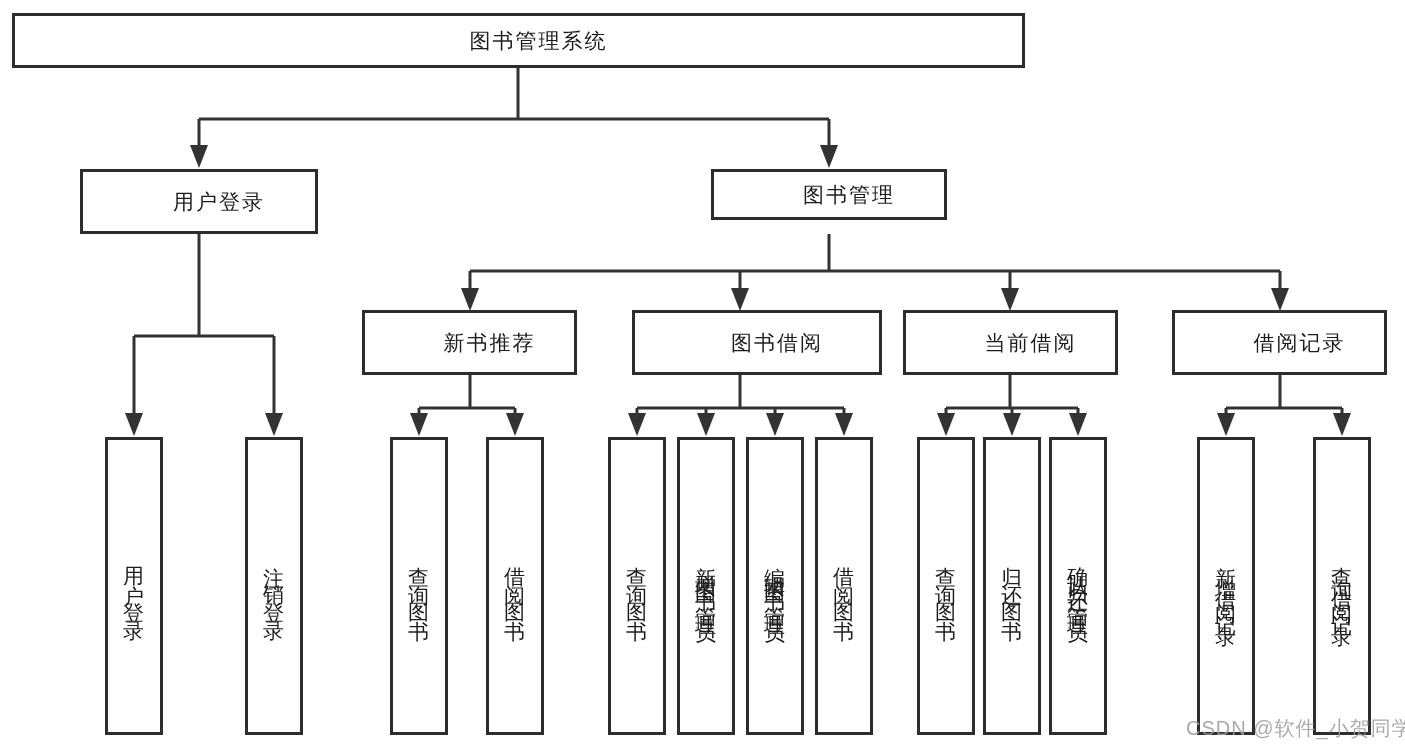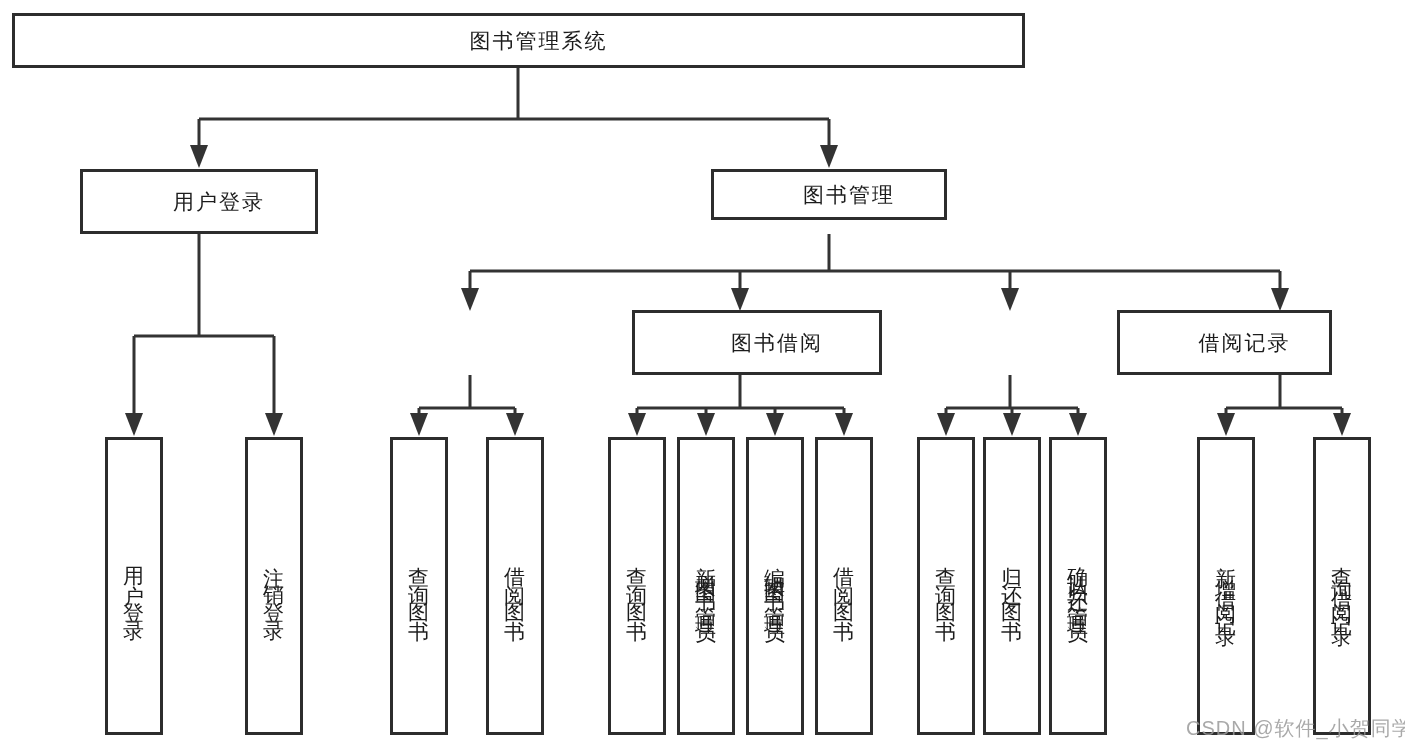--- a/index.html
+++ b/index.html
@@ -125,24 +125,30 @@
     <span class="hlabel">图书管理系统</span>
   </div>
 
   <div class="hbox" style="left:80px; top:169px; width:238px; height:65px;">
     <span class="hlabel">用户登录</span>
   </div>
   <div class="hbox" style="left:711px; top:169px; width:236px; height:51px;">
     <span class="hlabel">图书管理</span>
   </div>
 
+  <div class="hbox" style="left:362px; top:310px; width:215px; height:65px;">
+    <span class="hlabel">新书推荐</span>
+  </div>
   <div class="hbox" style="left:632px; top:310px; width:250px; height:65px;">
     <span class="hlabel">图书借阅</span>
   </div>
-  <div class="hbox" style="left:1117px; top:310px; width:215px; height:65px;">
+  <div class="hbox" style="left:903px; top:310px; width:215px; height:65px;">
+    <span class="hlabel">当前借阅</span>
+  </div>
+  <div class="hbox" style="left:1172px; top:310px; width:215px; height:65px;">
     <span class="hlabel">借阅记录</span>
   </div>
 
   <div class="vbox" style="left:105px;">
     <span class="vlabel" style="letter-spacing: 18px;">用户登录</span>
   </div>
   <div class="vbox" style="left:245px;">
     <span class="vlabel" style="letter-spacing: 18px;">注销登录</span>
   </div>
 

